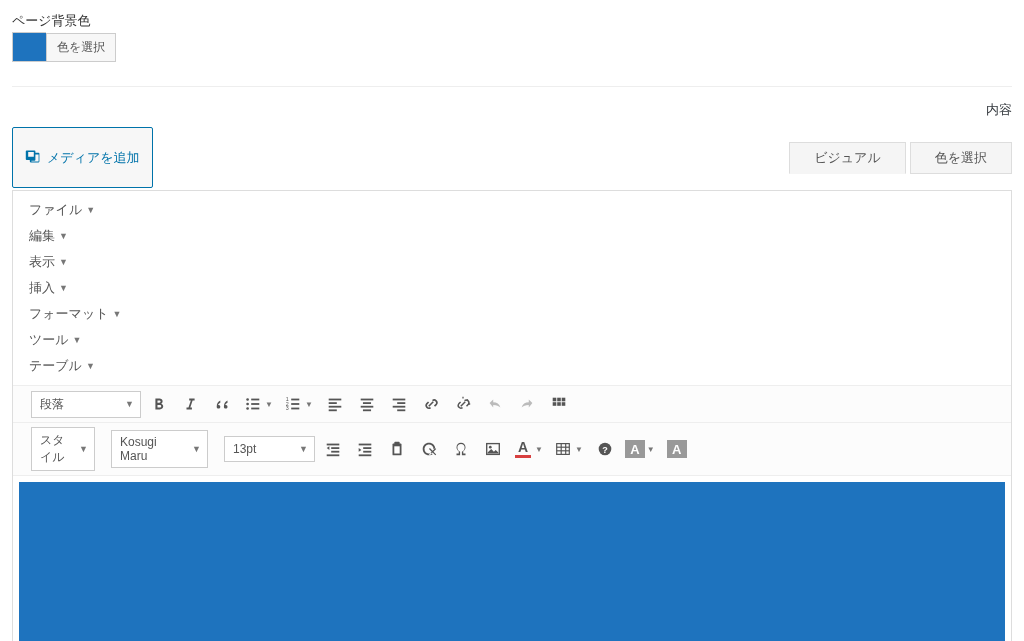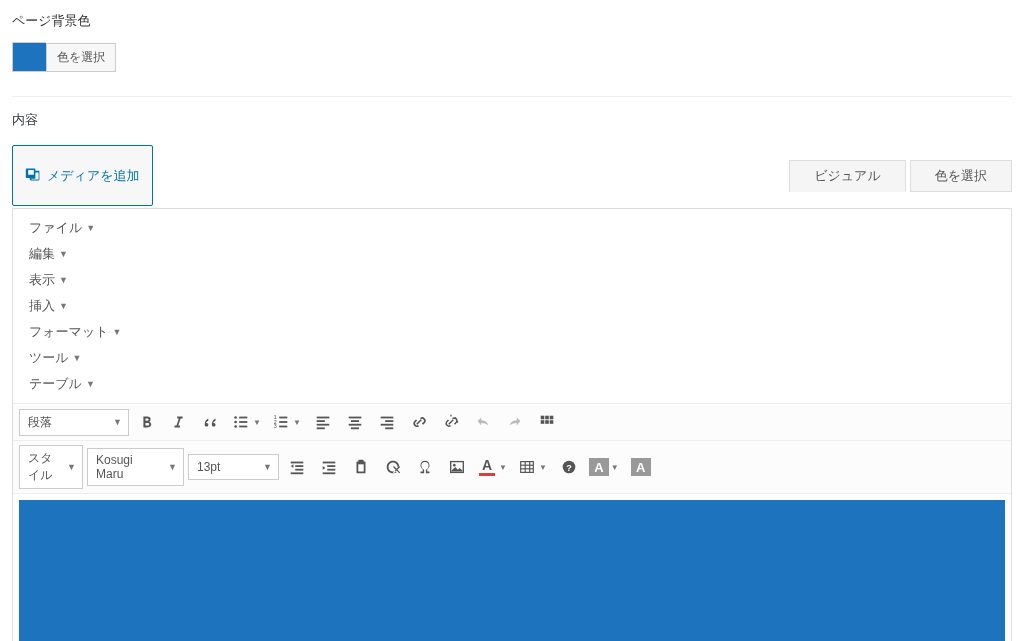--- a/index.html
+++ b/index.html
@@ -7,21 +7,21 @@
     margin: 0;
     font-family: -apple-system, BlinkMacSystemFont, "Segoe UI", "Helvetica Neue", Arial, sans-serif;
     font-size: 13px;
     color: #32373c;
     background: #fff;
     padding: 12px;
   }
   .section-label {
     font-size: 13px;
     color: #333;
-    margin-bottom: 12px;
+    margin-bottom: 2px;
   }
   .color-row {
     display: flex;
     align-items: flex-end;
     gap: 0;
     margin-bottom: 24px;
   }
   .color-swatch {
     width: 34px;
     height: 30px;
@@ -36,21 +36,22 @@
     font-size: 12px;
     cursor: pointer;
     color: #555;
   }
   .divider {
     border-top: 1px solid #eee;
     margin: 10px 0 14px 0;
   }
   .content-label {
     font-size: 13px;
-    margin-bottom: 16px;
+    margin-bottom: 8px;
+    text-align: right;
   }
   .media-tabs-row {
     display: flex;
     justify-content: space-between;
     align-items: center;
     margin-bottom: 2px;
   }
   .add-media-btn {
     border: 1px solid #0073aa;
     background: #f7f7f7;
@@ -118,20 +119,21 @@
     border: 1px solid #ccc;
     background: #fff;
     padding: 4px 22px 4px 8px;
     font-size: 12px;
     color: #555;
     cursor: pointer;
     position: relative;
     display: flex;
     align-items: center;
     min-height: 26px;
+    margin-left: 12px;
   }
   .tb-select .caret {
     position: absolute;
     right: 6px;
   }
   .tb-select.wide1 { width: 110px; }
   .tb-select.wide2 { width: 64px; }
   .tb-select.wide3 { width: 97px; }
   .tb-select.wide4 { width: 91px; text-align: center; }
   .tb-btn {

